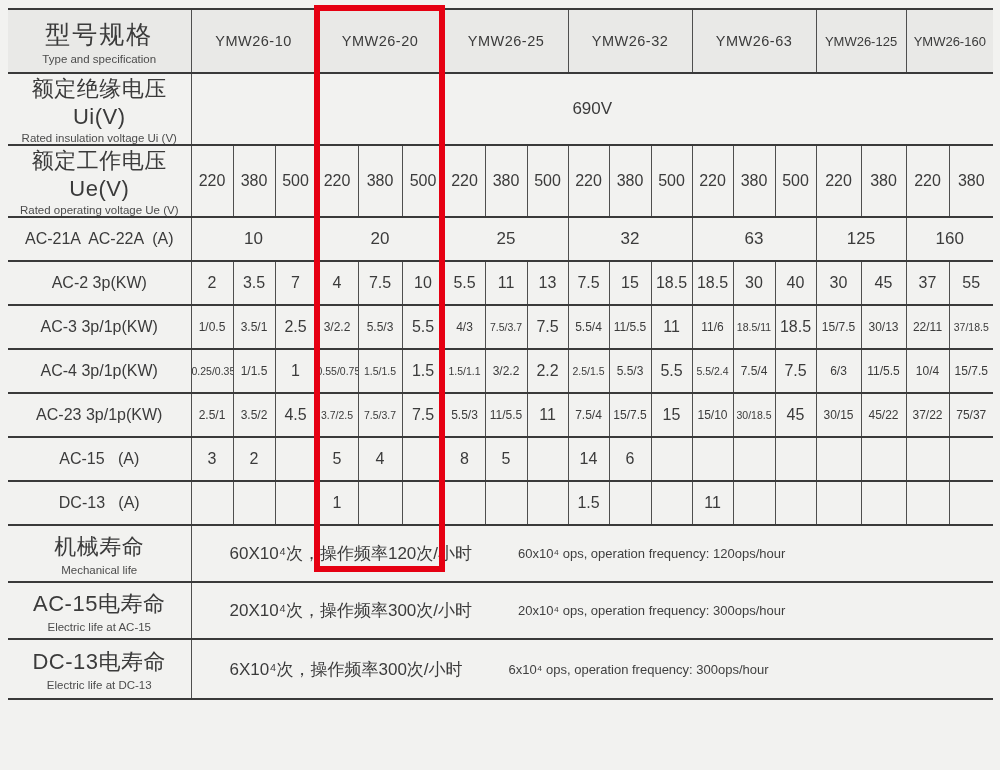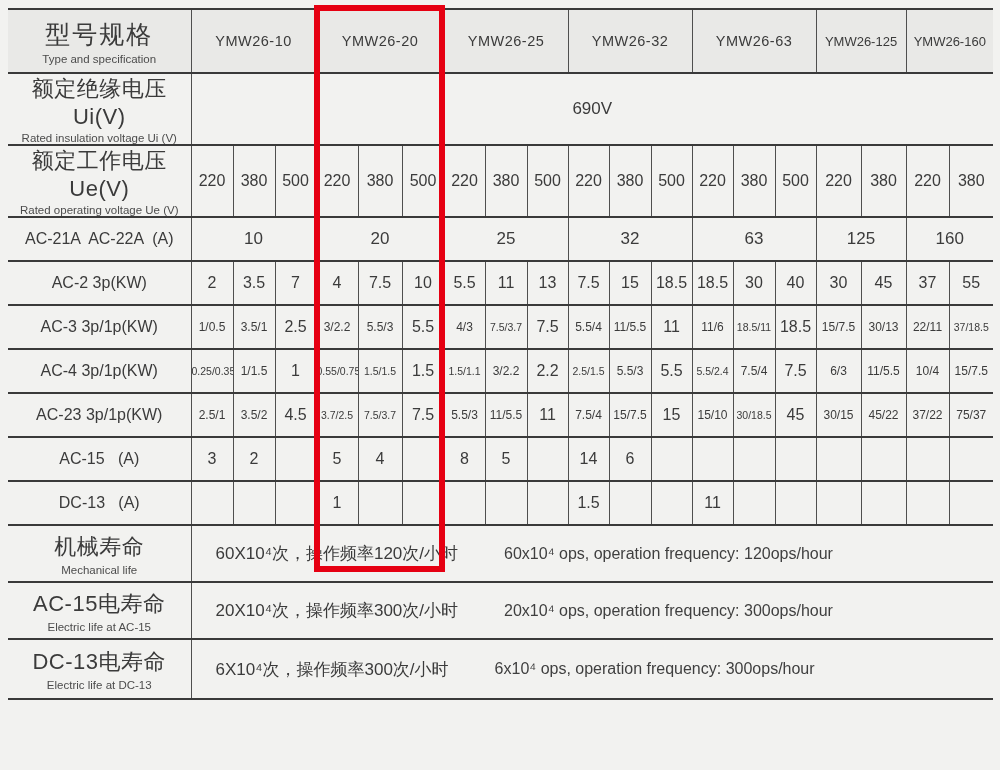--- a/index.html
+++ b/index.html
@@ -37,22 +37,22 @@
   tr.r-header th:nth-child(7) .model,
   tr.r-header th:nth-child(8) .model{font-size:13px;letter-spacing:0}
 
   .v{font-size:16px}
   .v-sm{font-size:12px}
   .v-xs{font-size:10.5px}
   .v-lg{font-size:17px}
 
   td.life-cell{text-align:left}
   .life-wrap{display:flex;align-items:center}
-  .life-cn{font-size:17px;margin-left:24px;white-space:nowrap}
-  .life-en{font-size:16px;margin-left:46px;color:#3f3f3f;white-space:nowrap}
+  .life-cn{font-size:17px;margin-left:38px;white-space:nowrap}
+  .life-en{font-size:13px;margin-left:46px;color:#3f3f3f;white-space:nowrap}
 
   #highlight-box{
     position:absolute;left:314px;top:5px;width:131px;height:567px;
     box-sizing:border-box;pointer-events:none;z-index:5;
   }
 </style>
 </head>
 <body>
 
 <table data-name="spec-table">

